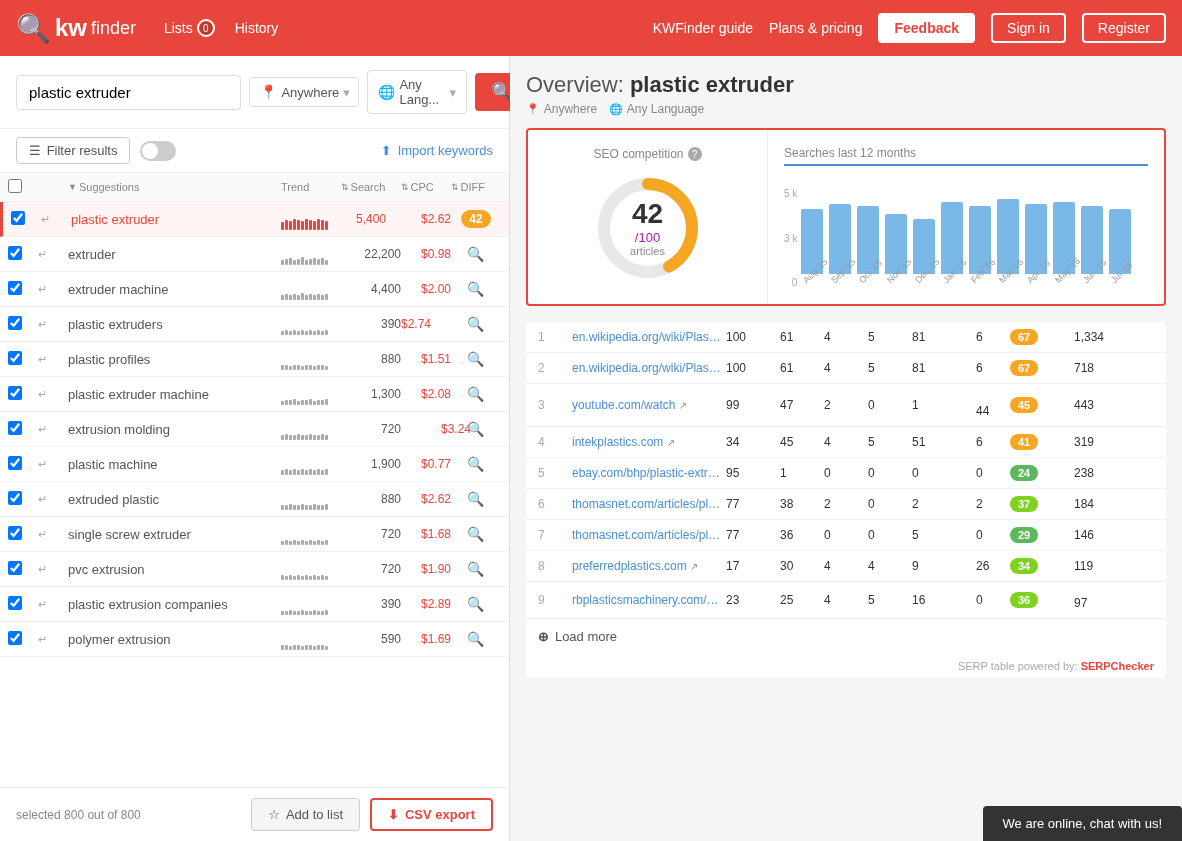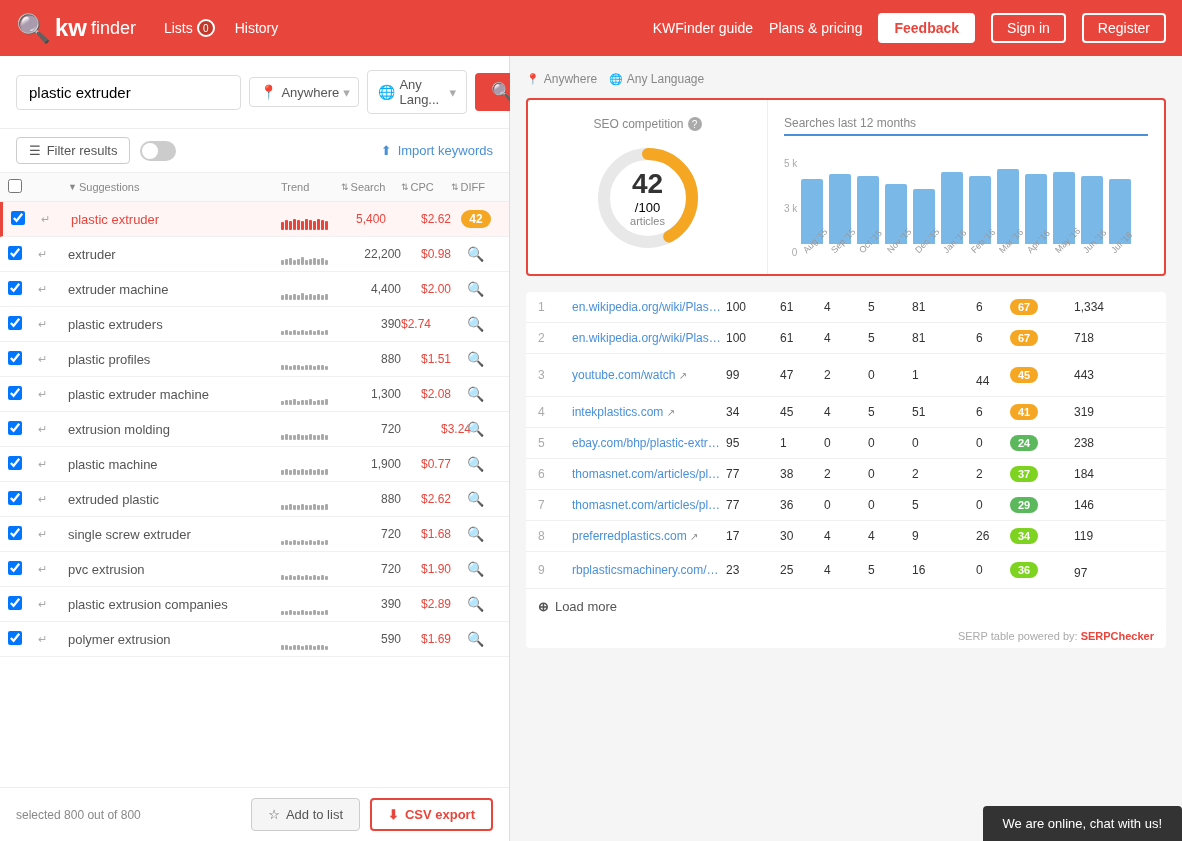--- a/index.html
+++ b/index.html
@@ -499,20 +499,23 @@
         <button class="btn-csv">
           <span>⬇</span>
           <span>CSV export</span>
         </button>
       </div>
     </div>
   </div>
 
   <div class="right-panel">
 
+    <div class="overview-title">
+      <span>Overview: </span><strong>plastic extruder</strong>
+    </div>
     <div class="overview-meta">
       <div class="meta-item">
         <span style="font-size:11px;">📍</span>
         <span>Anywhere</span>
       </div>
       <div class="meta-item">
         <span style="font-size:11px;">🌐</span>
         <span>Any Language</span>
       </div>
     </div>
@@ -526,21 +529,21 @@
         </div>
         <div class="donut-container">
           <svg width="110" height="110" viewBox="0 0 110 110" class="donut">
 
             <circle cx="55" cy="55" r="44" fill="none" stroke="#e8e8e8" stroke-width="12"></circle>
 
             <circle cx="55" cy="55" r="44" fill="none" stroke="#f5a623" stroke-width="12" stroke-dasharray="116 160" stroke-linecap="round"></circle>
           </svg>
           <div class="donut-text">
             <div style="font-size:28px; font-weight:bold; color:#333; line-height:1.1;">42</div>
-            <div style="font-size:13px; color:#000000;">/100</div>
+            <div style="font-size:13px; color:#a21caf;">/100</div>
             <div style="font-size:11px; color:#888;">articles</div>
           </div>
         </div>
       </div>
 
       <div class="chart-section">
         <div class="chart-title">Searches last 12 months</div>
         <div style="display:flex; align-items:flex-end;">
           <div class="y-axis">
             <span>5 k</span>

